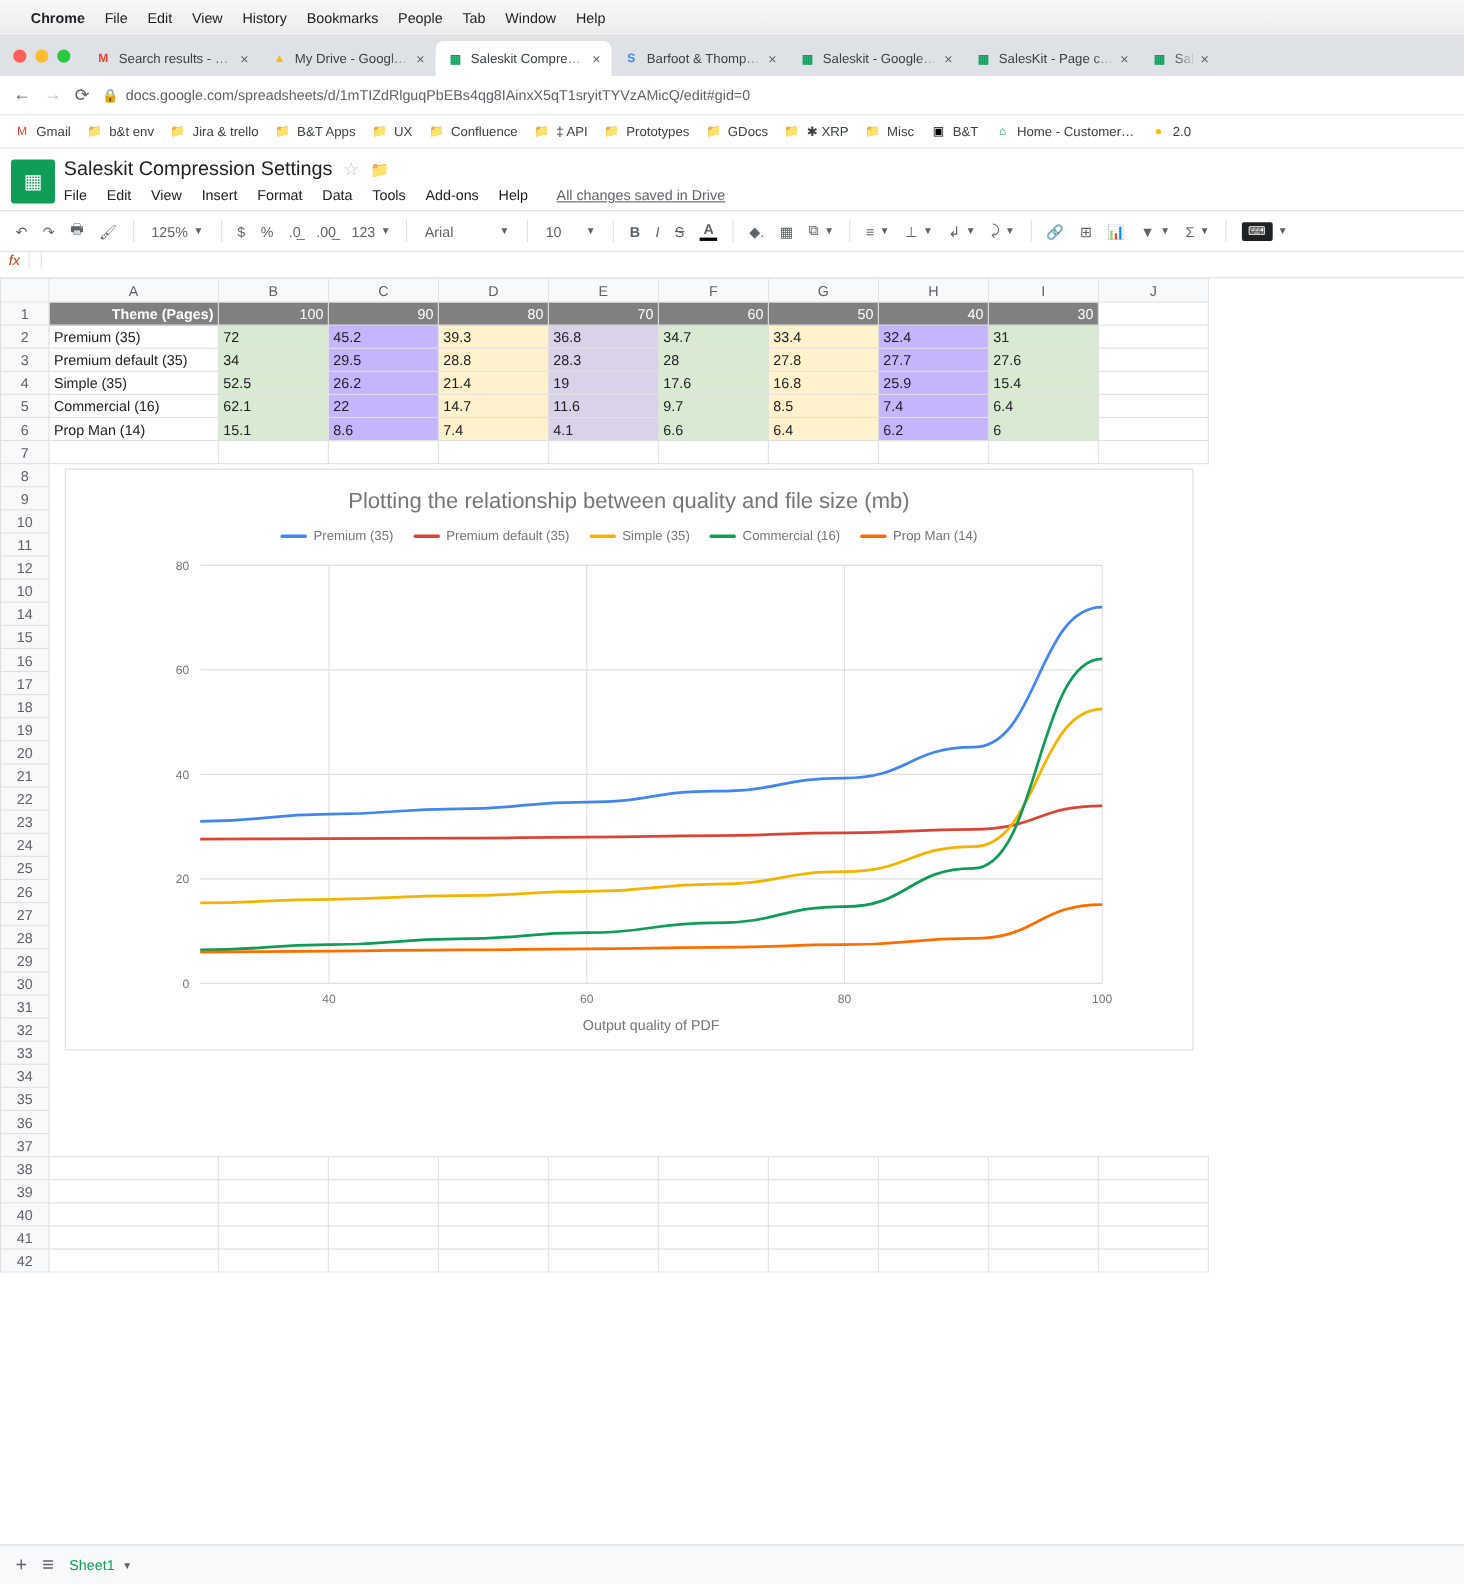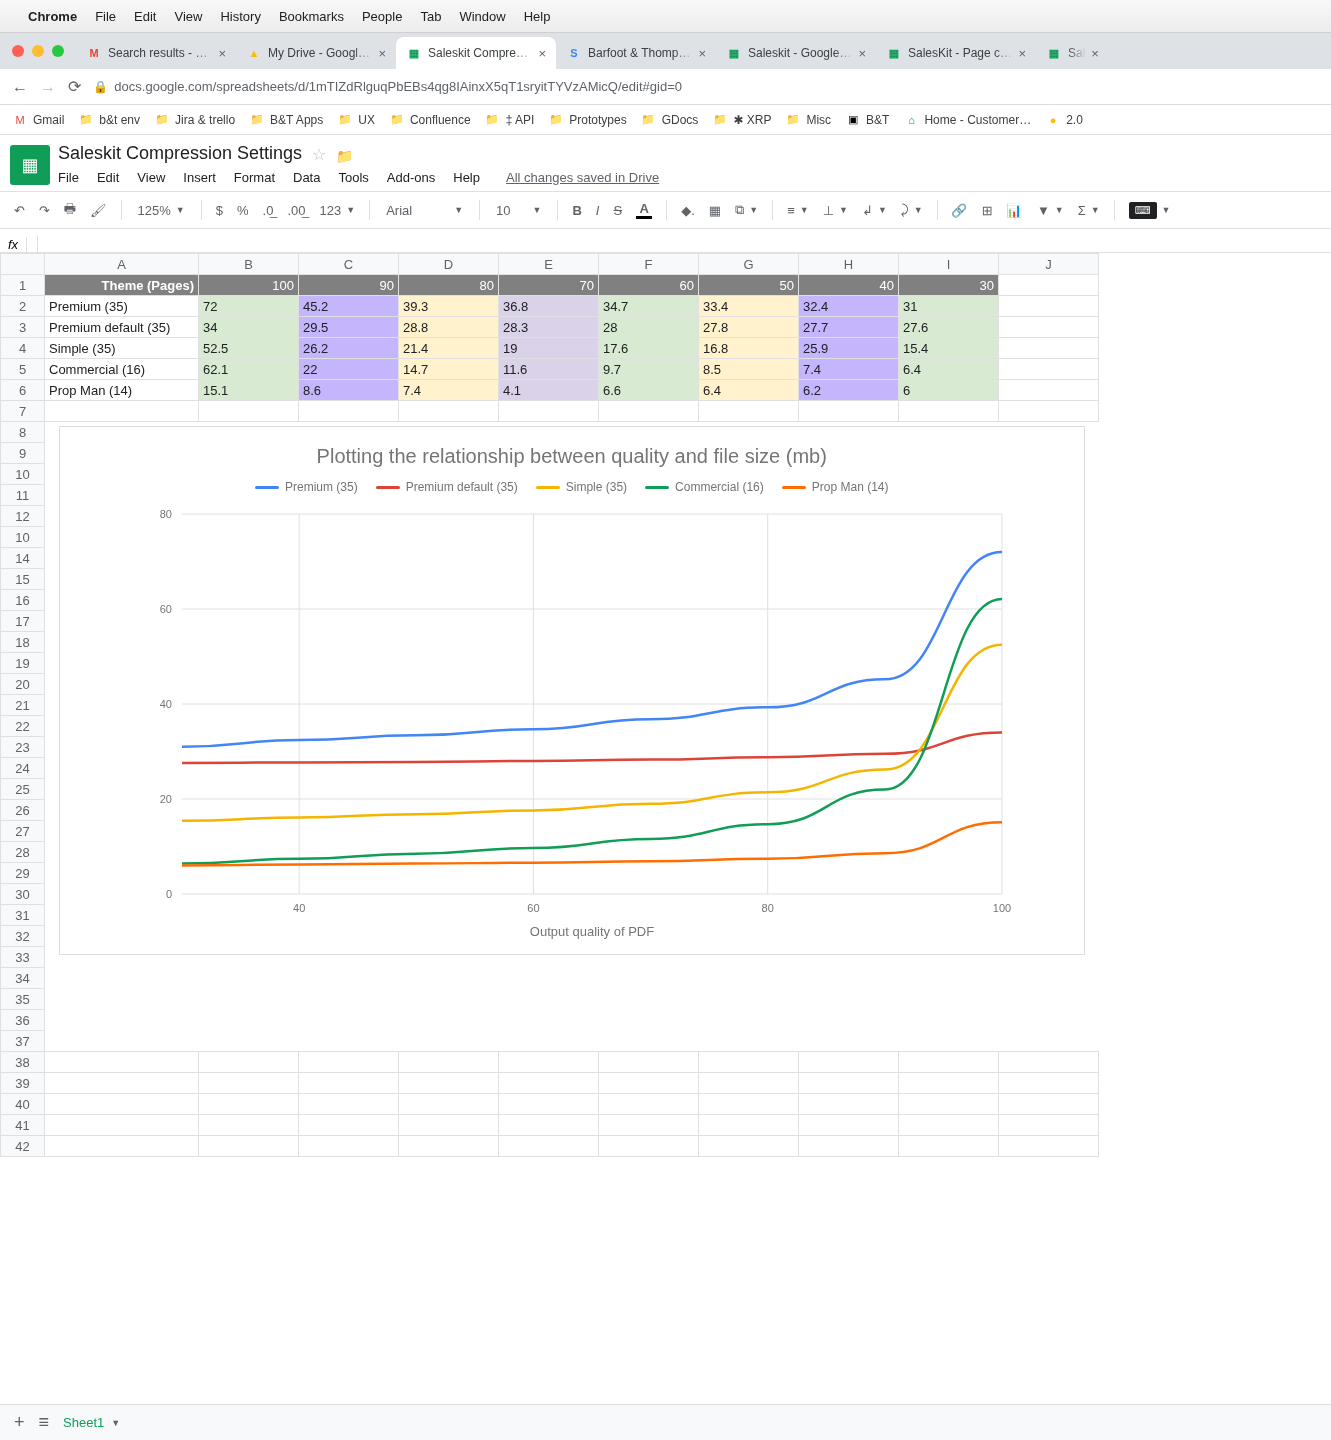--- a/index.html
+++ b/index.html
@@ -35,39 +35,39 @@
   
   
   .bm-bar { height:30px; background:#fff; border-bottom:1px solid #e0e0e0; display:flex; align-items:center; padding:0 12px; gap:14px; font-size:12px; color:#3c4043; overflow:hidden;}
   .bm { display:flex; align-items:center; gap:5px; white-space:nowrap;}
   .bm .ico { width:16px; height:16px; display:inline-flex; align-items:center; justify-content:center; font-size:11px;}
   .folder-ico{color:#5f6368;}
   
   
   .doc-header { padding:8px 10px 0 10px; display:flex; align-items:flex-start; gap:8px;}
   .sheets-logo { width:40px; height:40px; background:#0f9d58; border-radius:3px; display:flex; align-items:center; justify-content:center; color:#fff; font-size:18px; margin-top:2px;}
-  .doc-title-row { display:flex; align-items:flex-end; gap:10px;}
+  .doc-title-row { display:flex; align-items:center; gap:10px;}
   .doc-title { font-size:18px; color:#202124;}
   .star{color:#bdc1c6;font-size:16px;}
   .folder-move{color:#bdc1c6;font-size:14px;}
   .doc-menus { display:flex; gap:18px; font-size:13px; color:#202124; padding-top:6px; align-items:center;}
   .doc-menus .dim { color:#5f6368; text-decoration:underline; margin-left:8px;}
   
   
   .toolbar { height:38px; border-top:1px solid #e0e0e0; border-bottom:1px solid #e0e0e0; display:flex; align-items:center; padding:0 10px; gap:6px; font-size:13px; color:#5f6368; margin-top:6px;}
   .tb-sep { width:1px; height:20px; background:#e0e0e0; margin:0 4px;}
   .tb-btn { padding:3px 4px; display:flex; align-items:center; gap:2px;}
   .zoom-box { padding:2px 6px; }
   .font-sel, .size-sel { border:none; padding:2px 6px;}
   .arrow-down{font-size:9px;color:#5f6368;margin-left:3px;}
   .color-under{display:inline-block;width:16px;border-bottom:3px solid #000;text-align:center;font-weight:bold;}
   .chip{background:#202124;color:#fff;padding:2px 6px;border-radius:2px;font-size:11px;}
   
   
-  .fx-bar { height:24px; border-bottom:1px solid #e0e0e0; display:flex; align-items:flex-end; padding:0 8px; color:#000000; font-style:italic; font-size:13px;}
+  .fx-bar { height:24px; border-bottom:1px solid #e0e0e0; display:flex; align-items:flex-start; padding:0 8px; color:#c2410c; font-style:italic; font-size:13px;}
   .fx-bar .fx{font-style:italic;margin-right:10px;border-right:1px solid #e0e0e0;padding-right:8px;}
   
   
   .sheet-wrap { overflow:auto; }
   table.sheet { border-collapse:collapse; table-layout:fixed;}
   .sheet th, .sheet td { border:1px solid #e0e0e0; height:21px; font-size:13px; padding:0 4px;}
   .sheet thead th { background:#f8f9fa; color:#5f6368; font-weight:normal; text-align:center; position:relative;}
   .rowhead { width:44px; background:#f8f9fa; text-align:center; color:#5f6368; font-weight:normal;}
   .col-A{width:154px;} .col-norm{width:100px;}
   .hdr-row td { background:#808080; color:#fff; font-weight:normal; text-align:right;}

